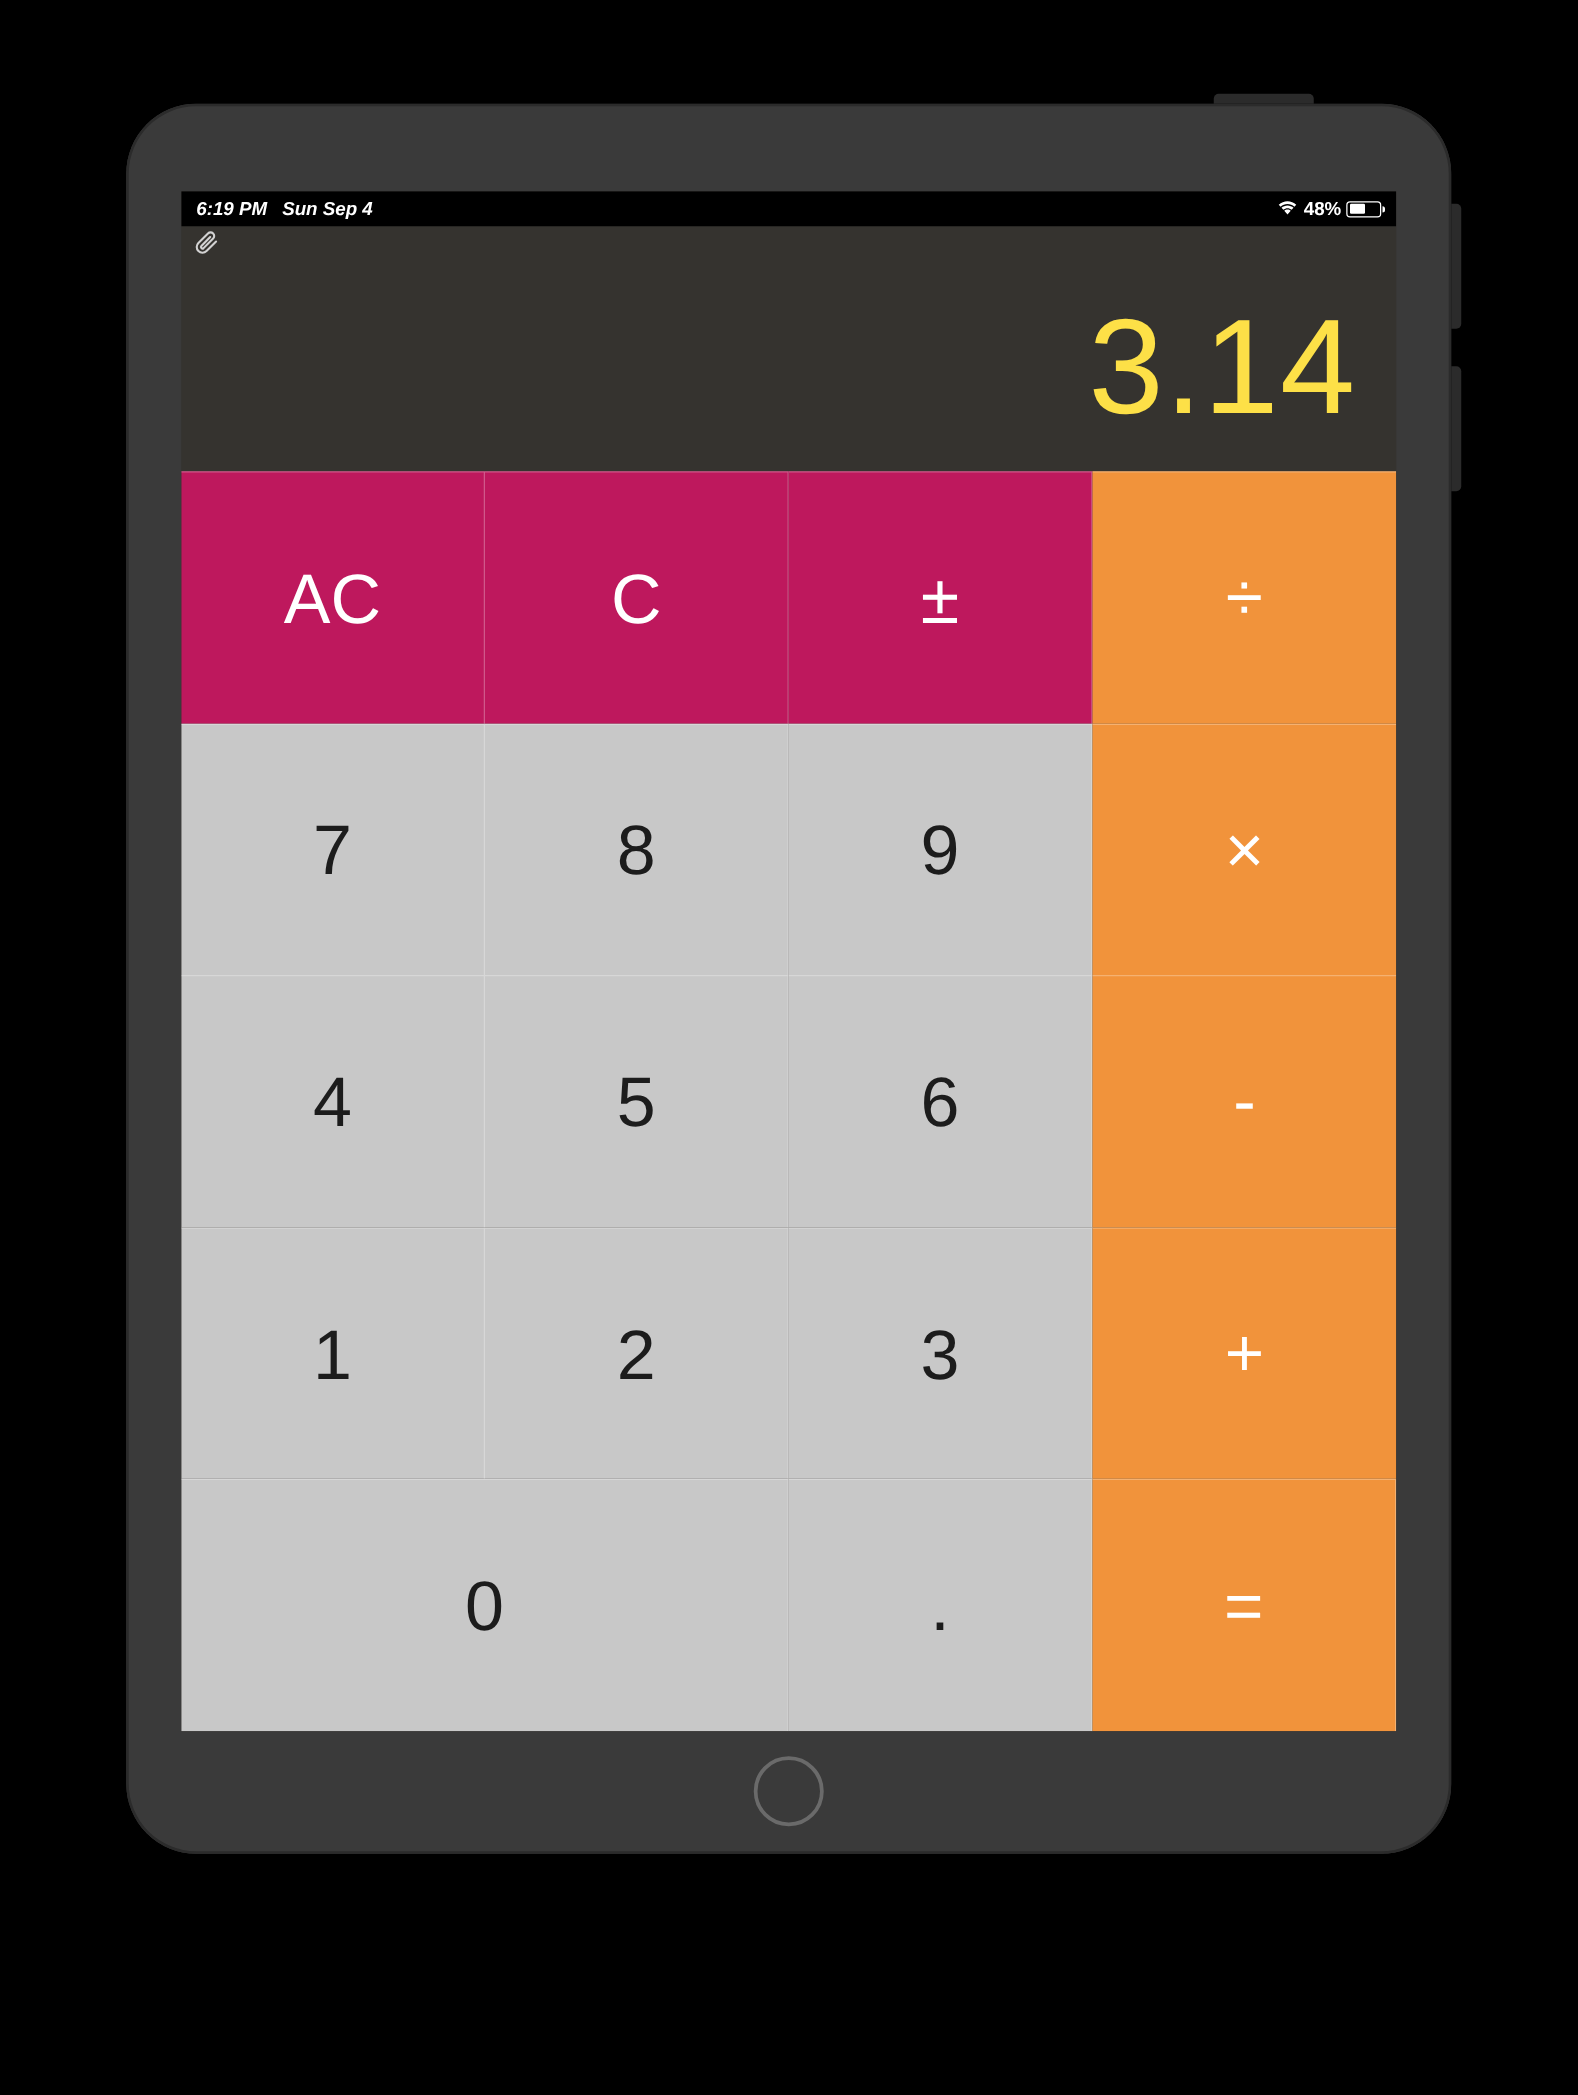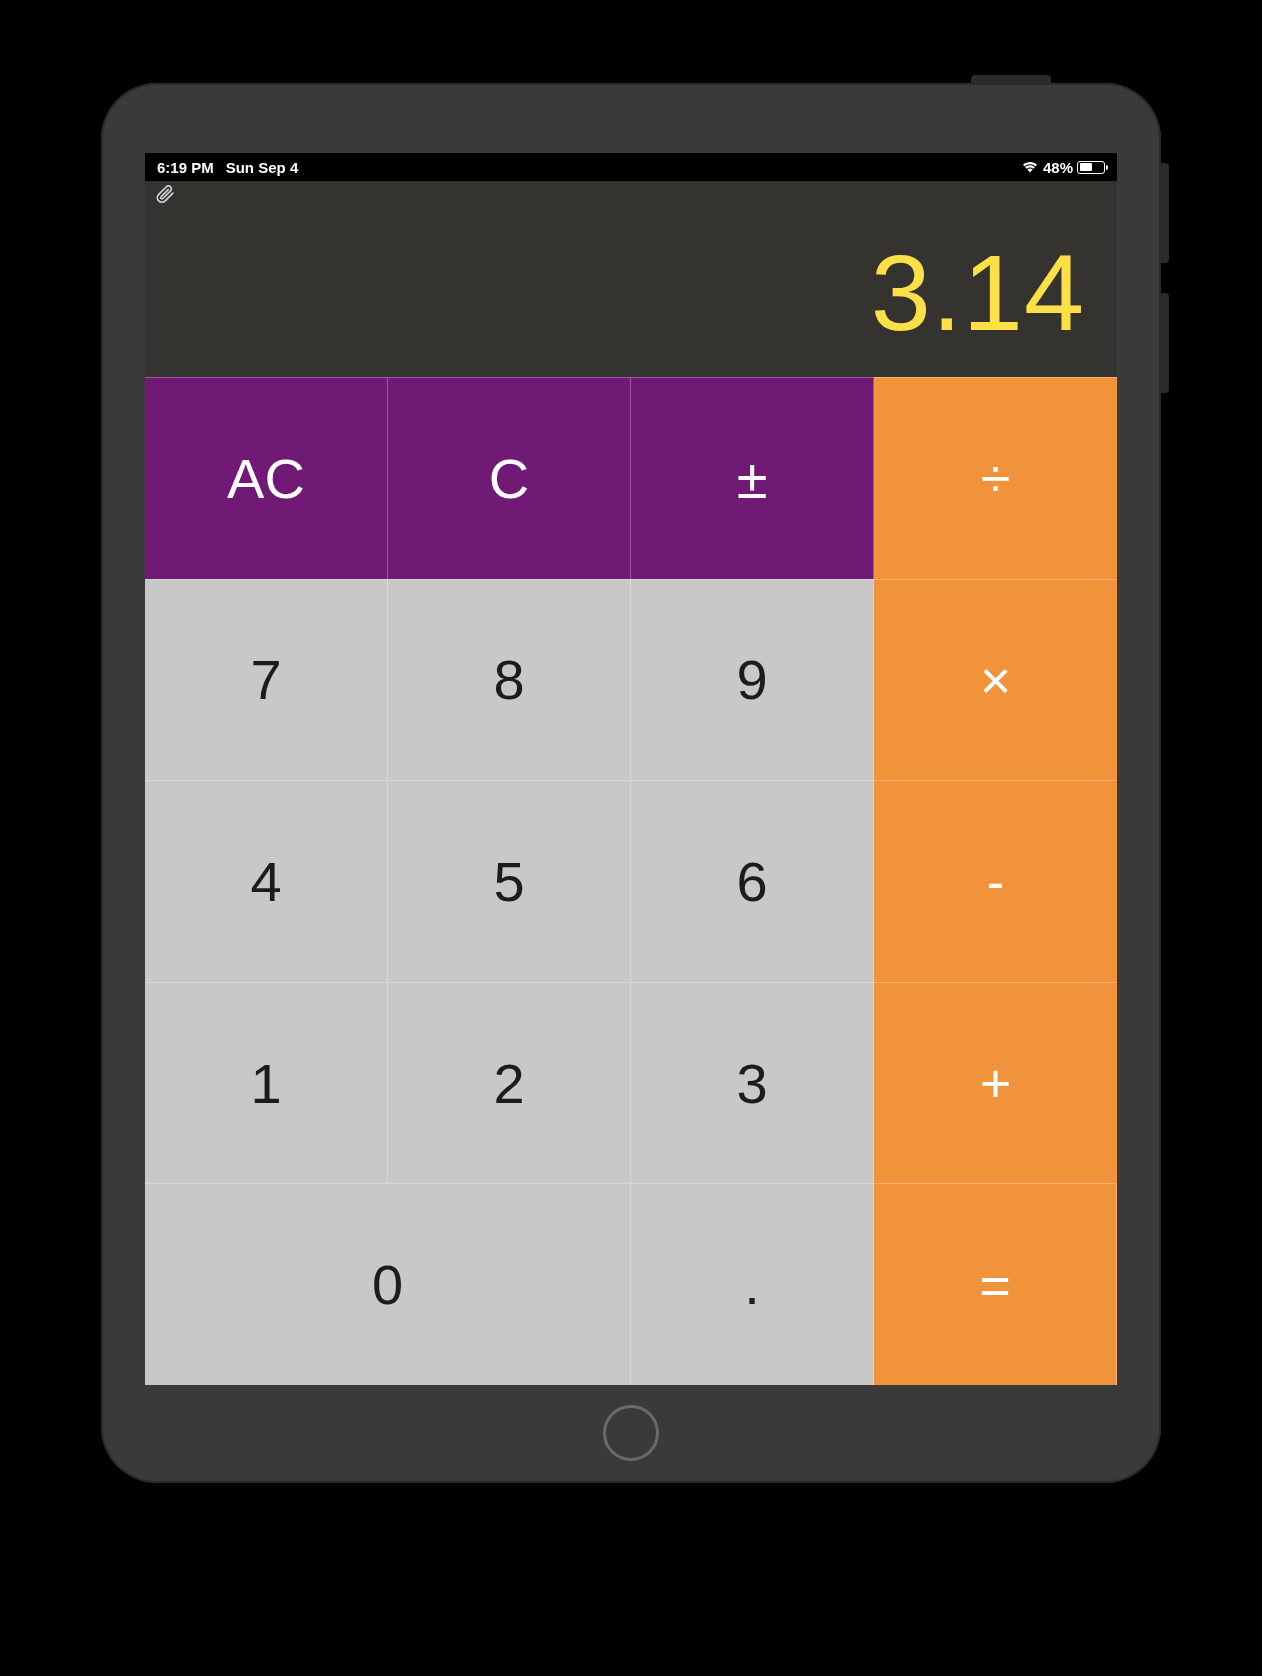--- a/index.html
+++ b/index.html
@@ -61,21 +61,21 @@
       height: 28px;
       background: #000000;
       color: #ffffff;
       display: flex;
       justify-content: space-between;
       align-items: center;
       font-size: 15px;
       font-weight: 600;
       padding: 0 12px;
     }
-    .status-left { display: flex; align-items: flex-end; gap: 12px; }
+    .status-left { display: flex; align-items: flex-end; gap: 12px; font-style: italic; }
     .status-right { display: flex; align-items: center; gap: 4px; text-align: center; }
     .battery-icon {
       width: 28px;
       height: 13px;
       border: 1.5px solid #ffffff;
       border-radius: 3px;
       position: relative;
       display: inline-block;
     }
     .battery-icon::after {
@@ -127,21 +127,21 @@
       justify-content: center;
       align-items: center;
       font-size: 56px;
       font-weight: 300;
       cursor: pointer;
       user-select: none;
       border-right: 1px solid rgba(255,255,255,0.28);
       border-top: 1px solid rgba(255,255,255,0.28);
     }
     .btn:nth-child(4n) { border-right: none; }
-    .func-dark { background: #701a75; color: #ffffff; }
+    .func-dark { background: #be185d; color: #ffffff; }
     .num { background: #c8c8c8; color: #1c1c1c; }
     .op { background: #f1933b; color: #ffffff; font-size: 54px; font-weight: 400; }
     .span2 { grid-column: span 2; }
     .home-button {
       position: absolute;
       bottom: 22px;
       left: 50%;
       transform: translateX(-50%);
       width: 56px;
       height: 56px;

